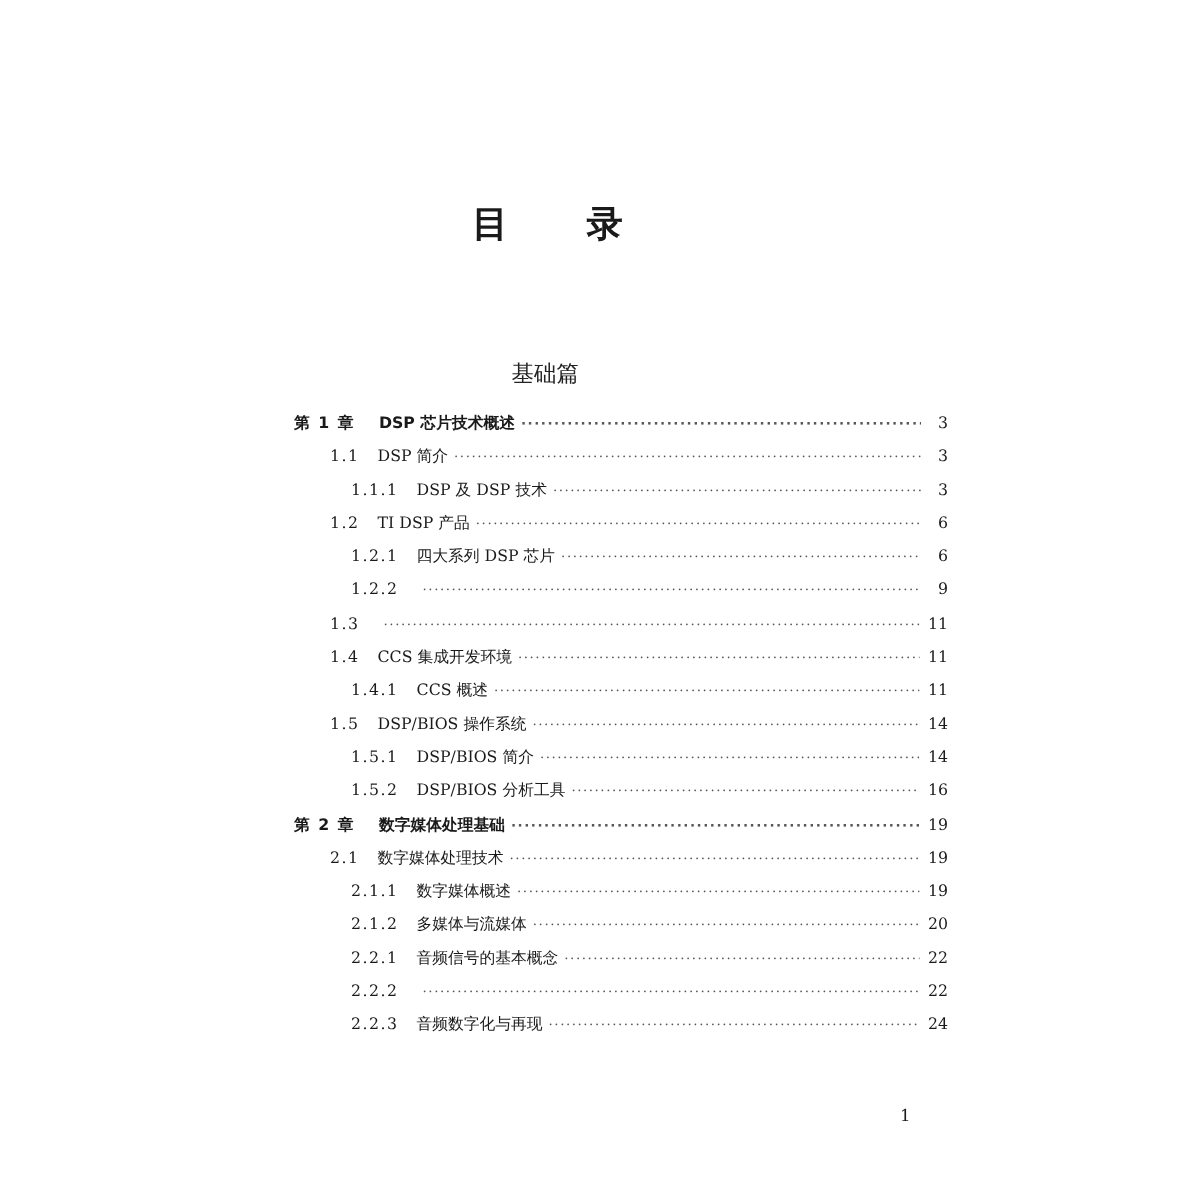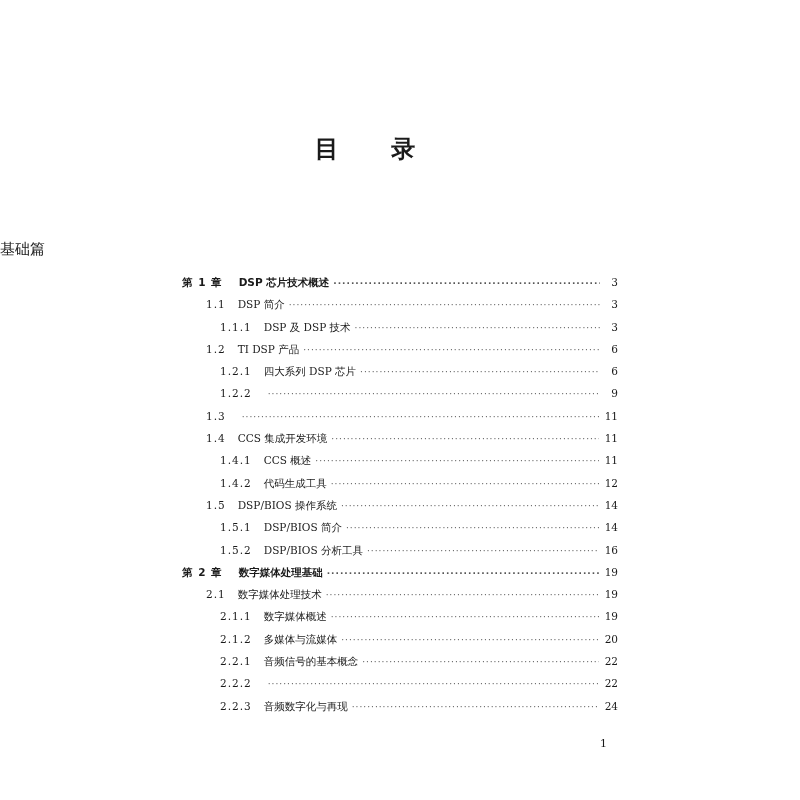--- a/index.html
+++ b/index.html
@@ -1,23 +1,23 @@
 <!DOCTYPE html>
 <html><head>
   <meta charset="utf-8">
   <style>
     html, body { margin: 0; padding: 0; background: #ffffff; }
     body { width: 800px; height: 800px; position: relative; overflow: hidden;
            font-family: "DejaVu Serif", "Liberation Serif", serif; color: #1a1a1a; }
     .title { position: absolute; top: 133px; left: 0; width: 730px; text-align: center;
              font-size: 24px; font-weight: bold; letter-spacing: 22px; padding-left: 22px; box-sizing: border-box;
              font-family: "DejaVu Sans", sans-serif; }
-    .part { position: absolute; top: 240px; left: 0; width: 727px; 
+    .part { position: absolute; top: 240px; left: 0; width: 727px; text-align: center;
             font-size: 15px; font-family: "DejaVu Sans", sans-serif; color: #222; }
-    .toc { position: absolute; top: 271px; left: 182px; width: 436px; }
+    .toc { position: absolute; top: 271px; left: 196px; width: 436px; }
     .row { display: flex; align-items: baseline; height: 22.3px; font-size: 10.5px; line-height: 22.3px; white-space: nowrap; }
     .row.l0 { padding-left: 0; font-weight: bold; font-family: "DejaVu Sans", sans-serif; }
     .row.l1 { padding-left: 24px; }
     .row.l2 { padding-left: 38px; }
     .num { margin-right: 12px; letter-spacing: 1px; }
     .row.l0 .num { margin-right: 16px; }
     .label { }
     .dots { flex: 1; overflow: hidden; margin: 0 6px 0 4px; color: #555; letter-spacing: 1px; font-size: 9px; }
     .dots::before { content: "··································································································································································"; }
     .page { min-width: 12px; text-align: right; font-weight: normal; font-family: "DejaVu Serif", serif; }
@@ -75,26 +75,20 @@
       <span class="label">CCS 集成开发环境</span>
       <span class="dots"></span>
       <span class="page">11</span>
     </div>
     <div class="row l2">
       <span class="num">1.4.1</span>
       <span class="label">CCS 概述</span>
       <span class="dots"></span>
       <span class="page">11</span>
     </div>
-    <div class="row l2">
-      <span class="num">1.4.2</span>
-      <span class="label">代码生成工具</span>
-      <span class="dots"></span>
-      <span class="page">12</span>
-    </div>
     <div class="row l1">
       <span class="num">1.5</span>
       <span class="label">DSP/BIOS 操作系统</span>
       <span class="dots"></span>
       <span class="page">14</span>
     </div>
     <div class="row l2">
       <span class="num">1.5.1</span>
       <span class="label">DSP/BIOS 简介</span>
       <span class="dots"></span>

